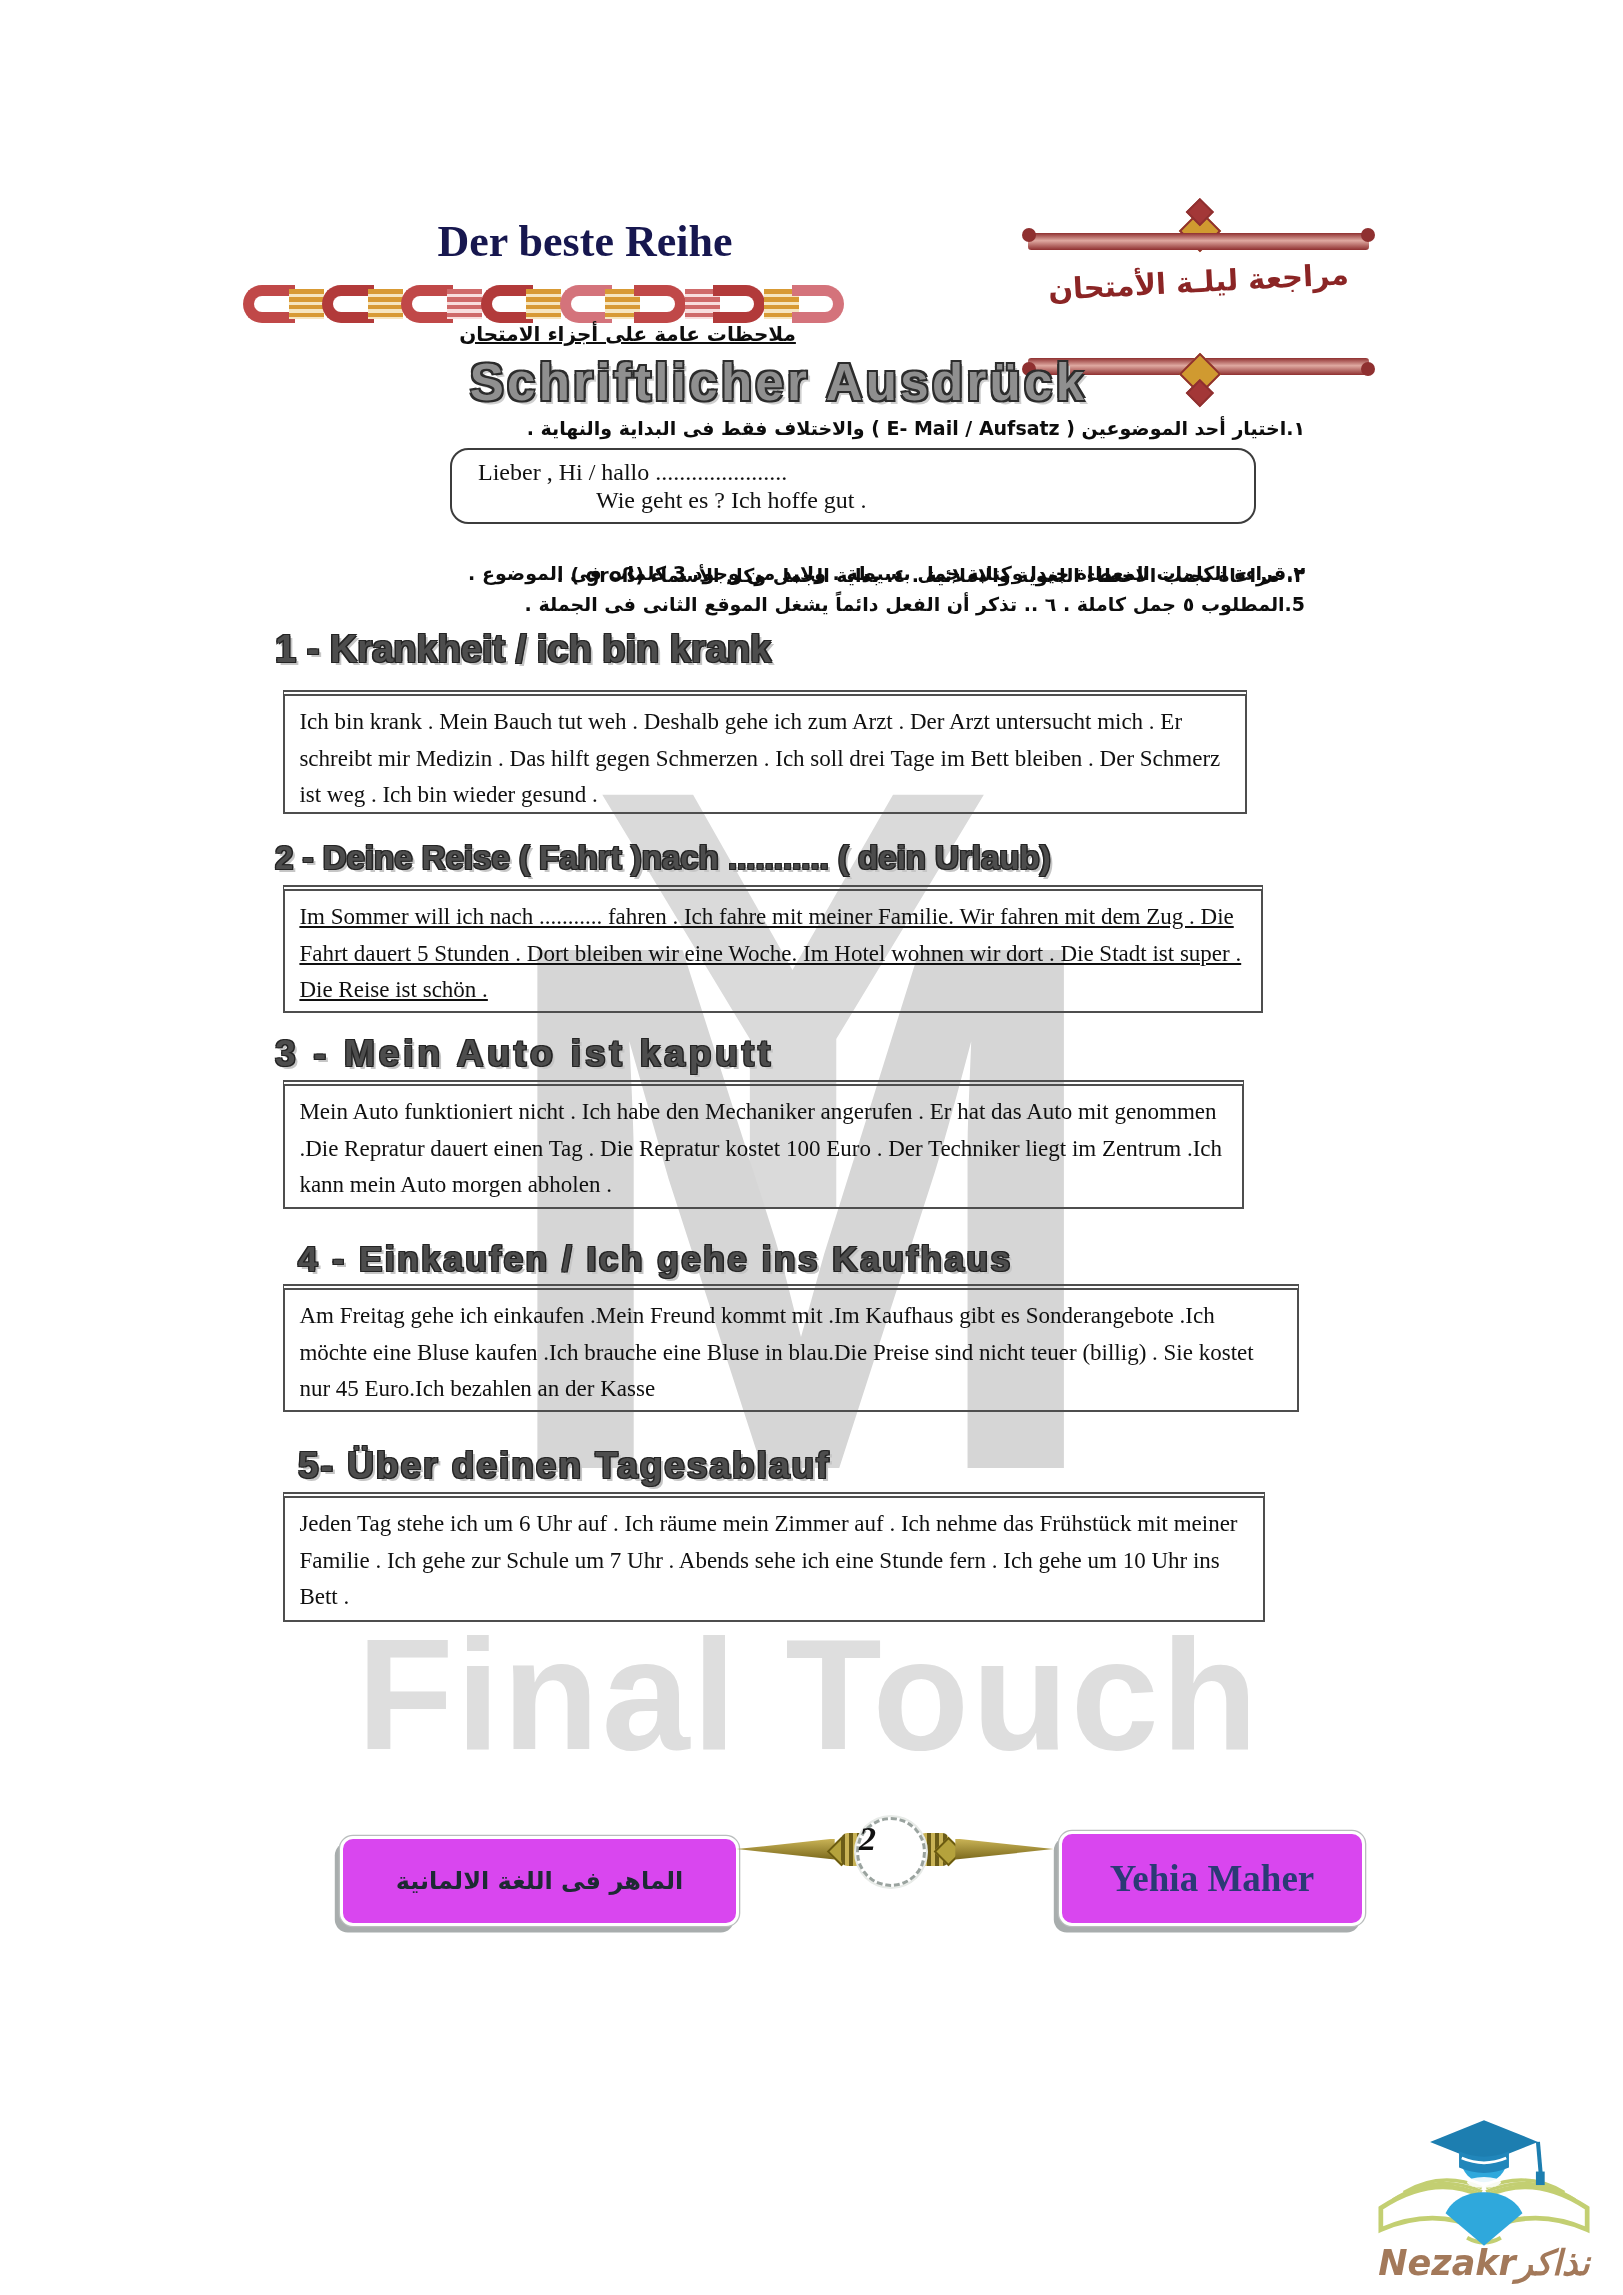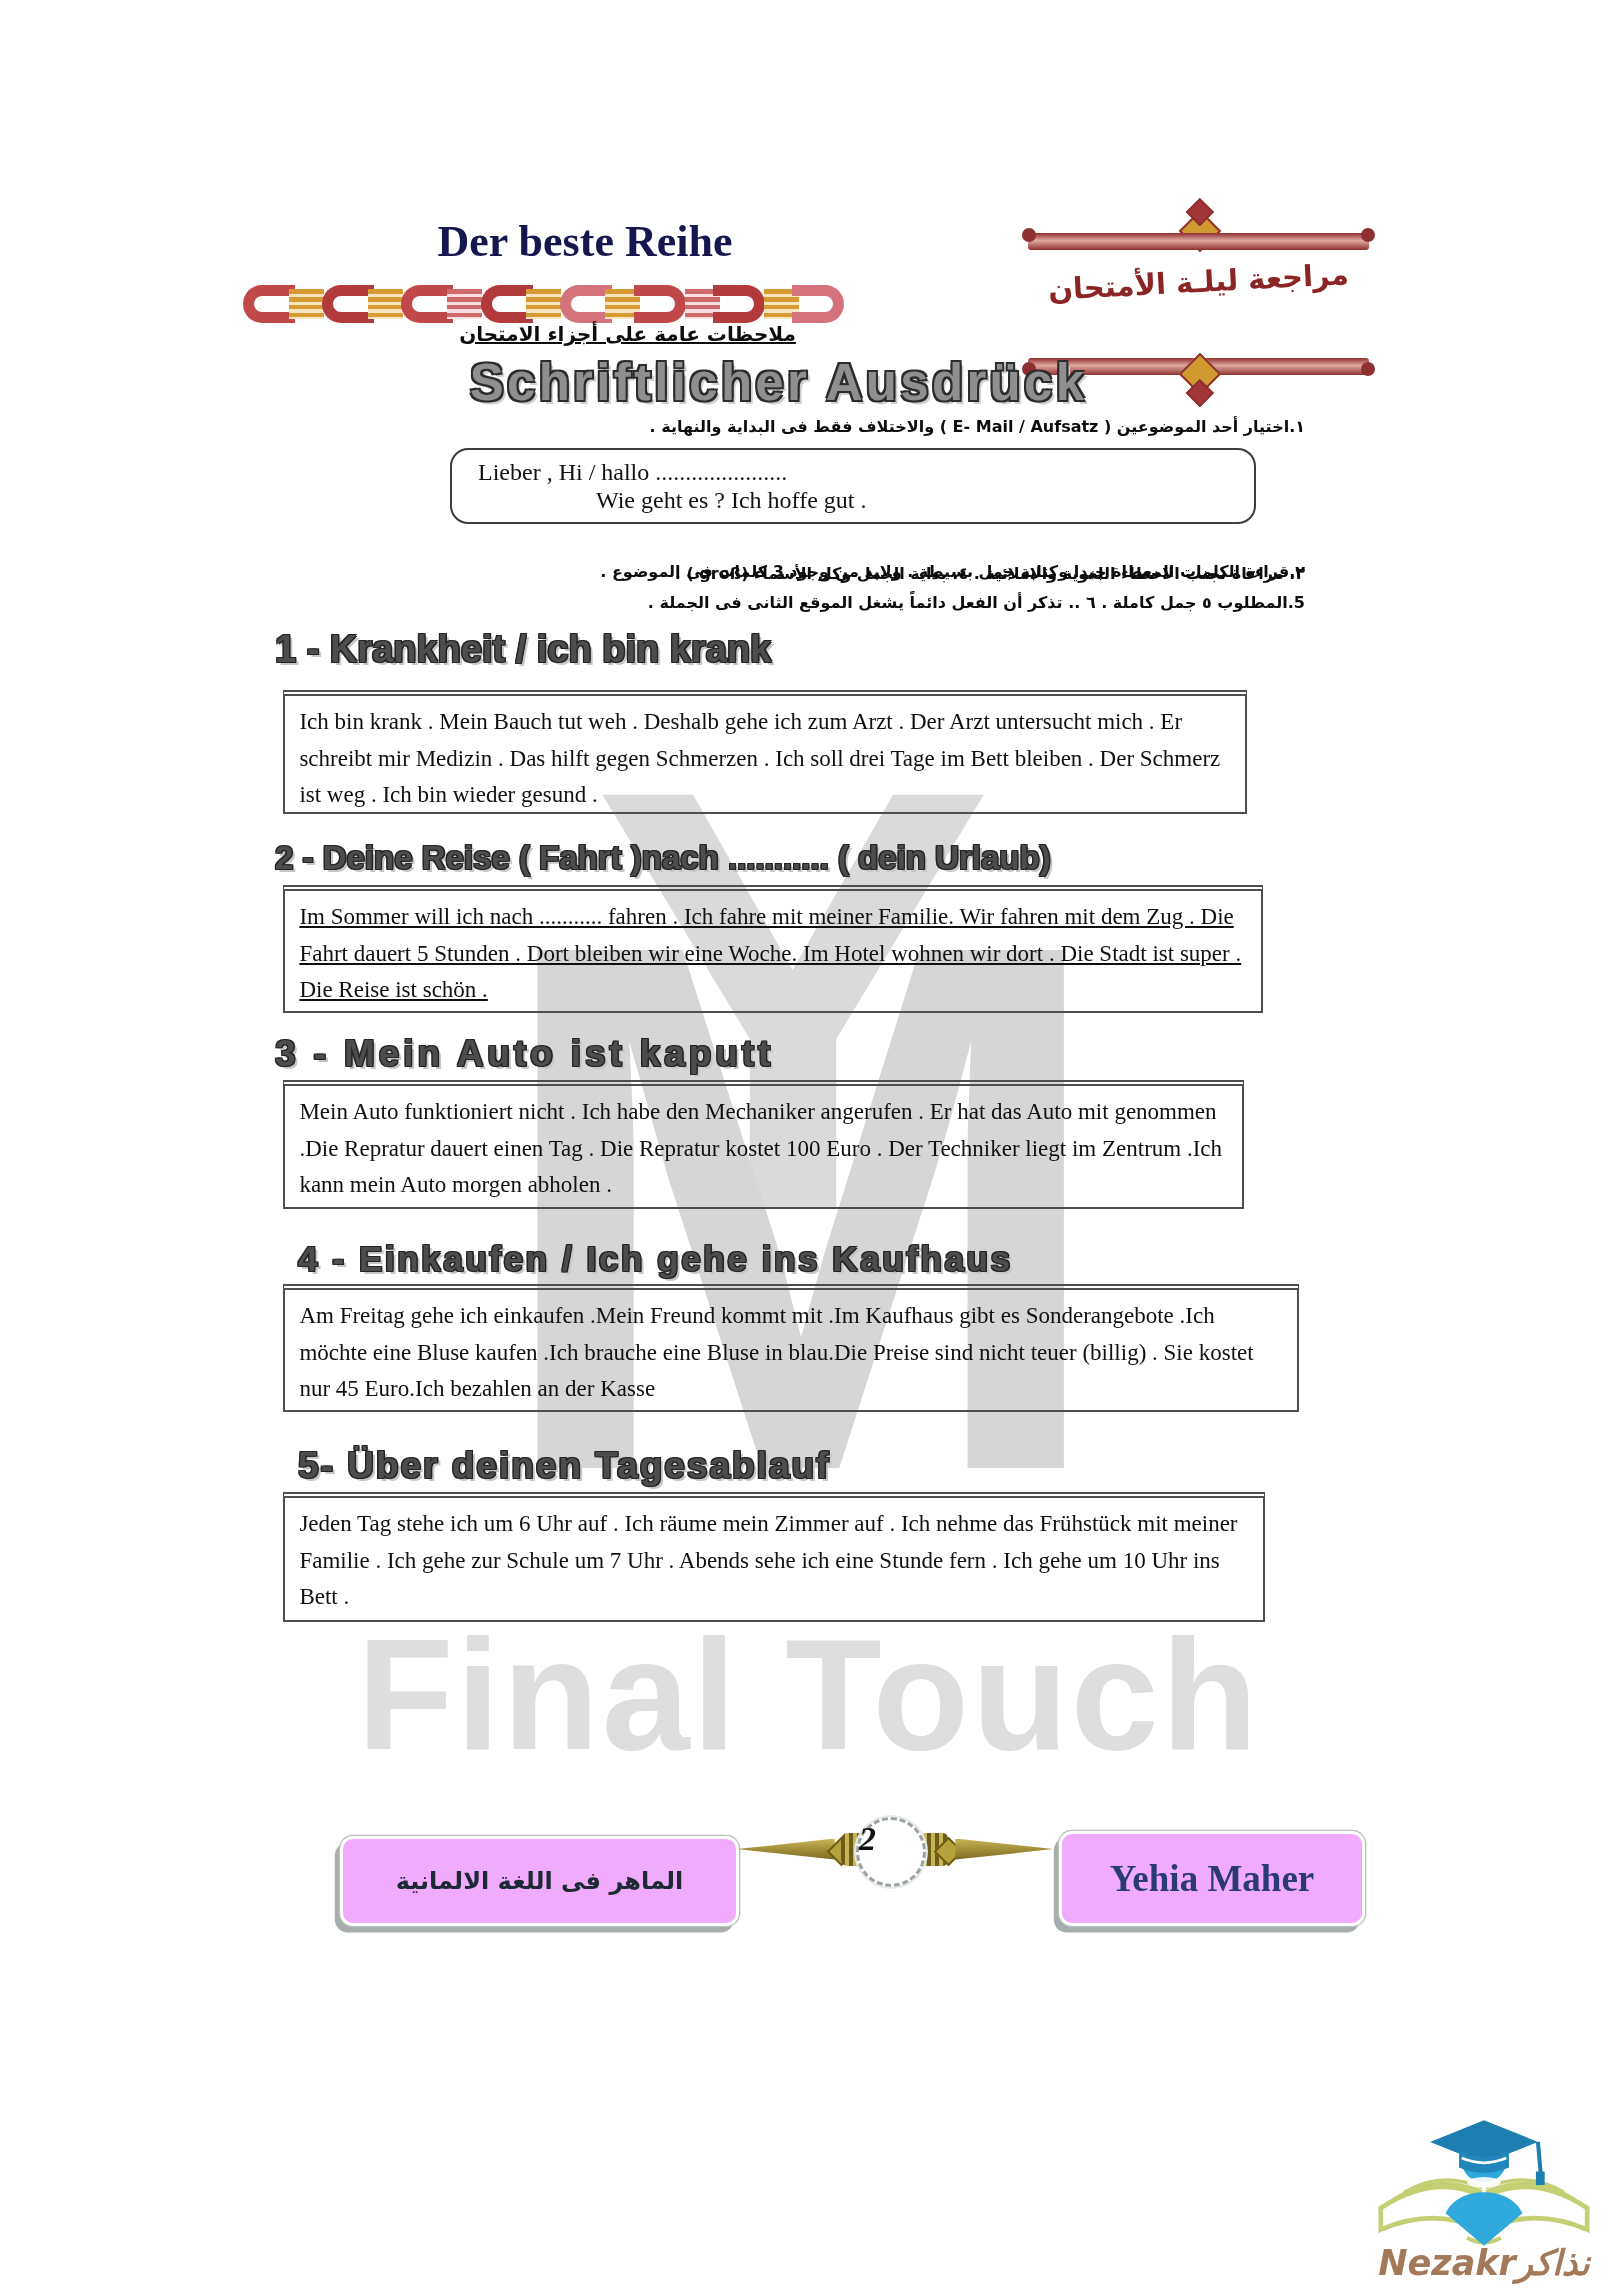--- a/index.html
+++ b/index.html
@@ -44,38 +44,38 @@
   .notes-title{left:366px;top:322px;width:523px;text-align:center;z-index:2;
       font-family:"DejaVu Sans",sans-serif;font-weight:bold;font-size:20px;color:#0e0e0e;
       text-decoration:underline;direction:rtl;}
 
   .main-title{left:314px;top:353px;width:929px;text-align:center;z-index:2;
       font-family:"Liberation Sans",sans-serif;font-weight:bold;font-size:51px;letter-spacing:3.3px;
       color:#8f8f8f;
       text-shadow:-2px -2px 0 #2c2c2c,2px -2px 0 #2c2c2c,-2px 2px 0 #2c2c2c,2px 2px 0 #2c2c2c,3.9px 3.9px 0 #cfcfcf;}
 
   .ar-note{position:absolute;right:318px;direction:rtl;text-align:right;z-index:2;
-      font-family:"DejaVu Sans",sans-serif;font-weight:bold;font-size:16px;color:#0d0d0d;white-space:nowrap;}
+      font-family:"DejaVu Sans",sans-serif;font-weight:bold;font-size:19px;color:#0d0d0d;white-space:nowrap;}
 
   .gbox{left:450px;top:448px;width:806px;height:76px;border:2.6px solid #3c3c3c;border-radius:18.3px;
       z-index:2;box-sizing:border-box;padding:9.2px 0 0 26px;background:#ffffff;}
   .gline{font-family:"Liberation Serif",serif;font-size:24px;color:#111;}
   .gline2{margin-left:118px;margin-top:1px;}
 
   
   .sec-h{position:absolute;z-index:2;font-family:"Liberation Sans",sans-serif;font-weight:bold;
       color:#4d4d4d;white-space:nowrap;
       text-shadow:-1.3px -1.3px 0 #242424,1.3px -1.3px 0 #242424,-1.3px 1.3px 0 #242424,1.3px 1.3px 0 #242424,3.3px 3.3px 0 #c6c6c6;}
   .tbox{position:absolute;z-index:2;box-sizing:border-box;background:transparent;
       border:2px solid #4e4e4e;border-top:6.5px double #4e4e4e;
       font-family:"Liberation Serif",serif;font-size:23px;line-height:1.6;color:#101010;
       padding:7.9px 15.7px 5.2px 14.4px;}
 
   
-  .badge{position:absolute;z-index:2;background:#f0abfc;border:3.9px solid #ffffff;border-radius:13px;
+  .badge{position:absolute;z-index:2;background:#d946ef;border:3.9px solid #ffffff;border-radius:13px;
       box-shadow:0 0 0 1.3px #b9bdbd,-5.2px 6.5px 0 0 #a8adad;display:flex;align-items:center;justify-content:center;}
   .badge-ar{font-family:"DejaVu Sans",sans-serif;font-weight:bold;font-size:24px;color:#1d2a33;direction:rtl;}
   .badge-en{font-family:"Liberation Serif",serif;font-weight:bold;font-size:37px;color:#2b3a75;}
 
   .fo{left:738px;top:1819px;width:314px;height:65px;z-index:2;}
   .fo i{position:absolute;display:block;}
   .spike{width:98px;height:21px;top:19.6px;background:linear-gradient(180deg,#c9b356,#7a681c);}
   .spike.l{left:-1.3px;clip-path:polygon(0 50%,100% 0,100% 100%);}
   .spike.r{right:-1.3px;clip-path:polygon(100% 50%,0 0,0 100%);}
   .fo-di{width:17px;height:17px;background:#b5a23c;border:2px solid #6b5a10;transform:rotate(45deg);top:21.6px;}

